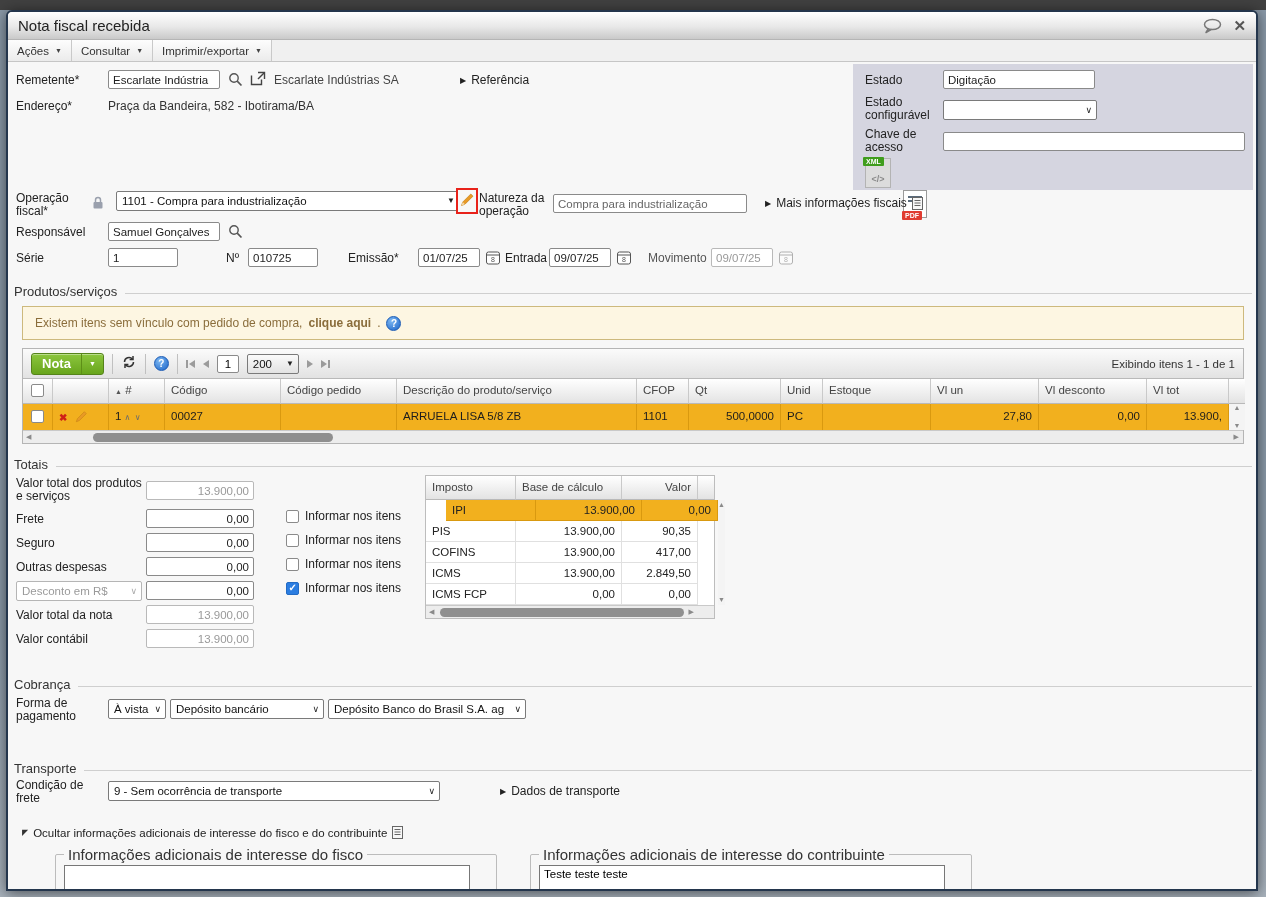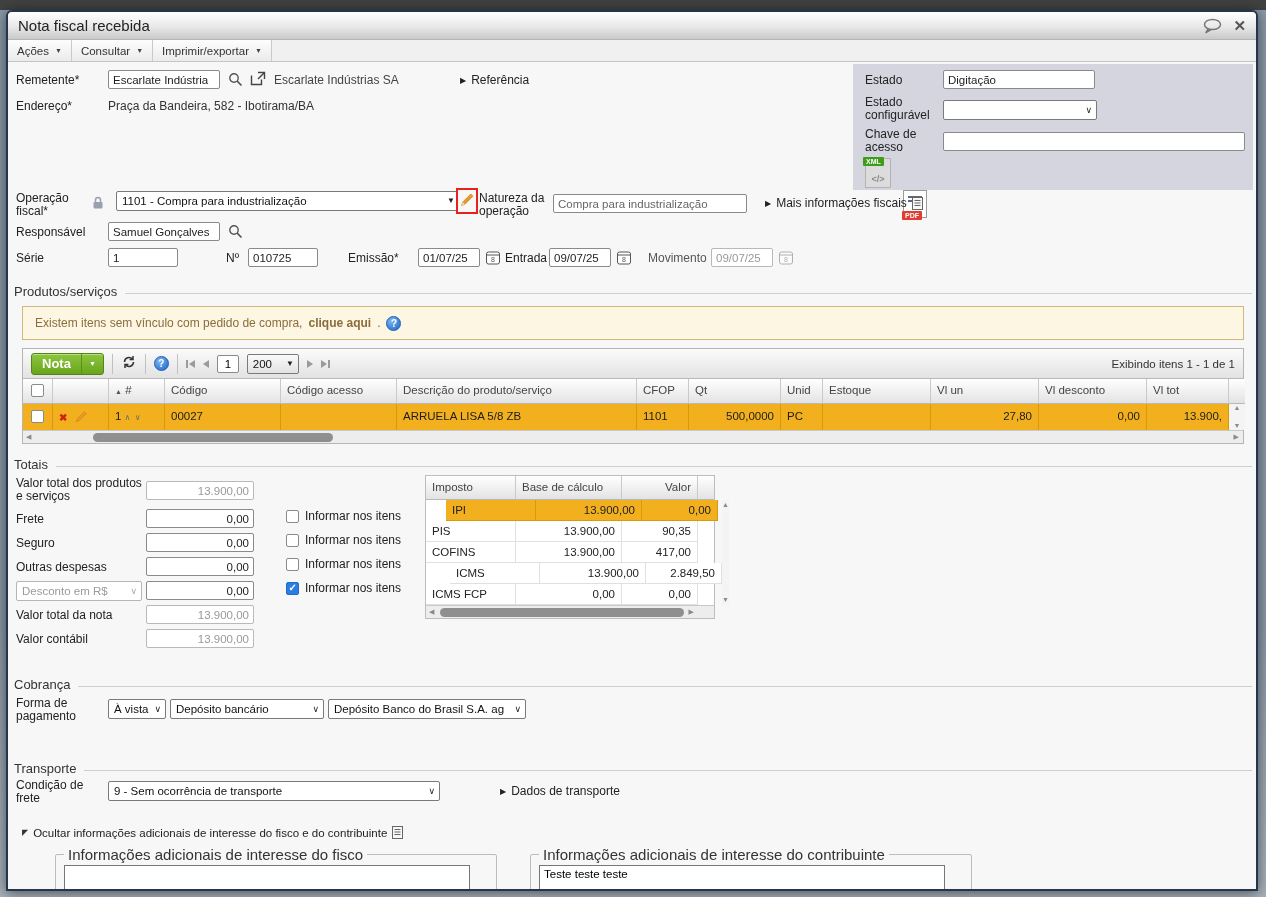--- a/index.html
+++ b/index.html
@@ -307,21 +307,21 @@
               <span class="pgbar"></span>
             </span>
           <span class="exibindo">Exibindo itens 1 - 1 de 1</span>
         </div>
 
         <div class="prod-grid">
           <div class="hcell" style="text-align:center;"><span class="cb"></span></div>
           <div class="hcell"></div>
           <div class="hcell"><span class="sortarr">▲</span> <span>#</span></div>
           <div class="hcell">Código</div>
-          <div class="hcell">Código acesso</div>
+          <div class="hcell">Código pedido</div>
           <div class="hcell">Descrição do produto/serviço</div>
           <div class="hcell">CFOP</div>
           <div class="hcell">Qt</div>
           <div class="hcell">Unid</div>
           <div class="hcell">Estoque</div>
           <div class="hcell">Vl un</div>
           <div class="hcell">Vl desconto</div>
           <div class="hcell">Vl tot</div>
           <div class="hcell" style="border-right:none;"></div>
         </div>
@@ -423,21 +423,21 @@
             <div class="imp-grid" style="grid-template-columns:90px 106px 76px;">
               <div class="icell">PIS</div>
               <div class="icell num">13.900,00</div>
               <div class="icell num">90,35</div>
             </div>
             <div class="imp-grid" style="grid-template-columns:90px 106px 76px;">
               <div class="icell">COFINS</div>
               <div class="icell num">13.900,00</div>
               <div class="icell num">417,00</div>
             </div>
-            <div class="imp-grid" style="grid-template-columns:90px 106px 76px;margin-left:24px;">
+            <div class="imp-grid" style="grid-template-columns:90px 106px 76px;">
               <div class="icell">ICMS</div>
               <div class="icell num">13.900,00</div>
               <div class="icell num">2.849,50</div>
             </div>
             <div class="imp-grid" style="grid-template-columns:90px 106px 76px;">
               <div class="icell">ICMS FCP</div>
               <div class="icell num">0,00</div>
               <div class="icell num">0,00</div>
             </div>
           </div>

